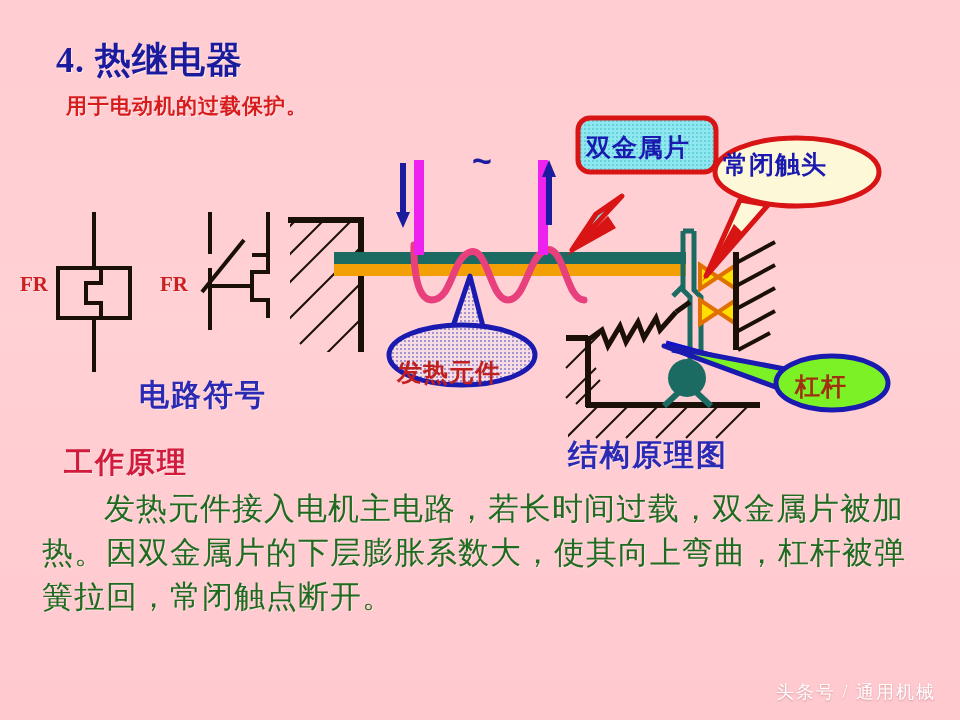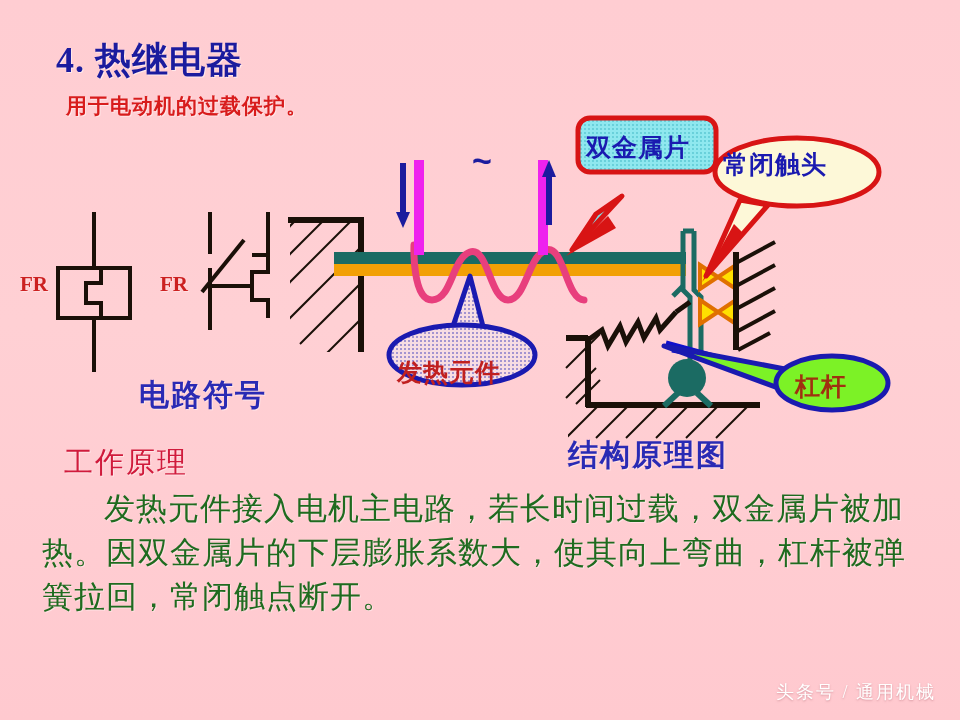--- a/index.html
+++ b/index.html
@@ -38,21 +38,21 @@
     margin-left:43px;
   }
   #cap-struct{
     left:568px;top:435px;
     font-size:30px;font-weight:700;color:#2a2ab4;
     letter-spacing:2px;white-space:nowrap;
     text-shadow:1px 1px 0 rgba(255,255,255,.45);
   }
   #princ-head{
     left:64px;top:443px;
-    font-size:29px;font-weight:400;color:#d01b3c;
+    font-size:29px;font-weight:700;color:#d01b3c;
     letter-spacing:2px;white-space:nowrap;
     text-shadow:1px 1px 0 rgba(255,255,255,.45);
   }
   #body-text{
     left:42px;top:487px;width:880px;
     font-size:31px;font-weight:400;color:#1f6b1f;
     line-height:1.42;letter-spacing:1px;
     text-indent:2em;
     text-shadow:1px 1px 0 rgba(255,255,255,.4);
   }

